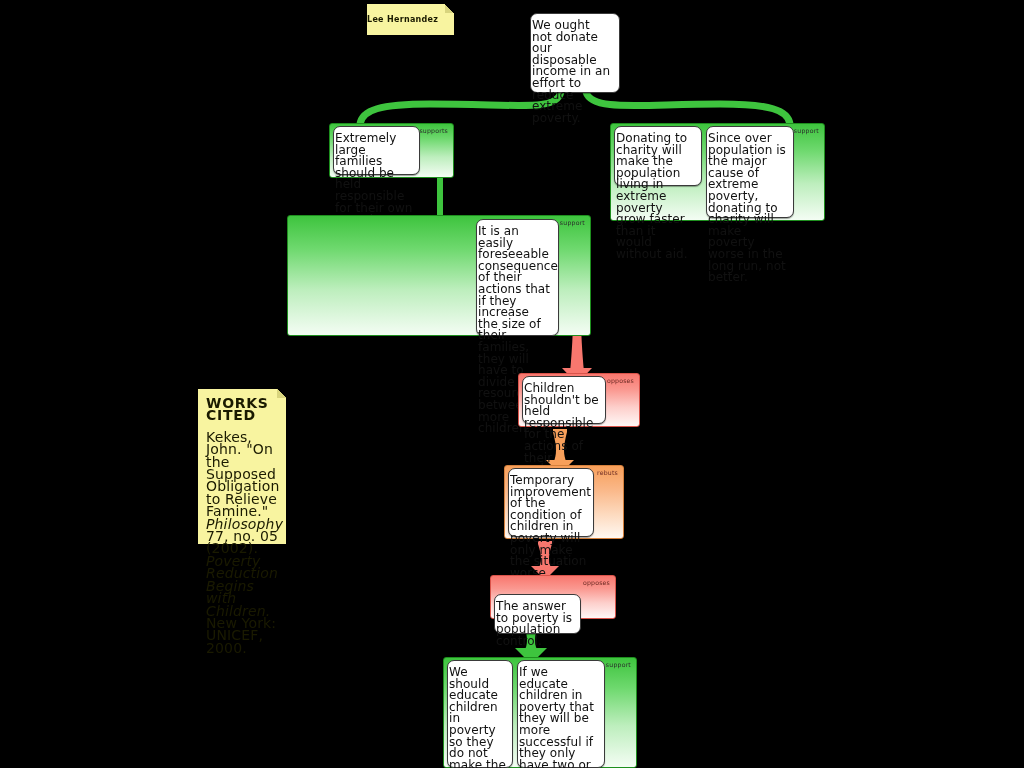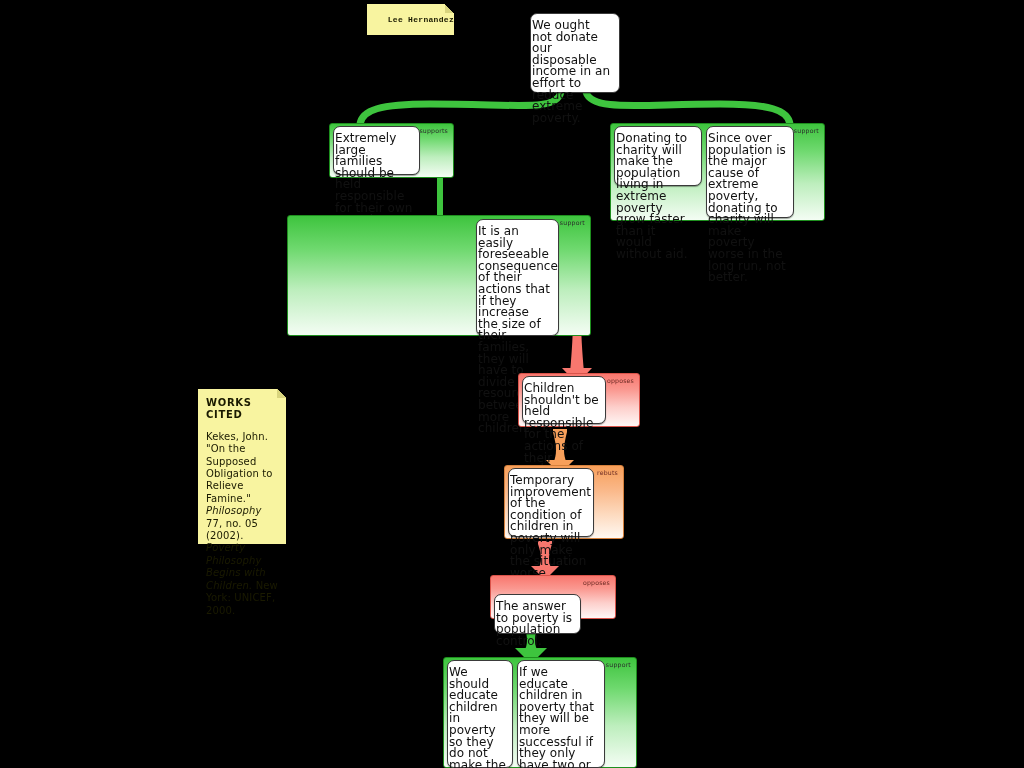--- a/index.html
+++ b/index.html
@@ -15,26 +15,26 @@
     position:absolute;background:#f8f4a0;
     font-family:"DejaVu Sans", sans-serif;
     color:#1a1a00;box-sizing:border-box;
   }
   .sticky .fold{
     position:absolute;top:0;right:0;width:9px;height:9px;
     background:linear-gradient(225deg,#000 0 50%,#d8d47e 50% 100%);
   }
   .sticky-name{
     left:367px;top:4px;width:87px;height:31px;
-    display:flex;align-items:center;justify-content:flex-end;
-    font-size:8px;letter-spacing:.3px;font-weight:600;font-family:Liberation Mono, monospace;
+    display:flex;align-items:center;justify-content:flex-start;
+    font-size:8px;letter-spacing:.3px;font-weight:600;
   }
   .sticky-cited{
     left:198px;top:389px;width:88px;height:155px;padding:8px 7px 6px 8px;
-    font-size:10px;line-height:12.4px;letter-spacing:.15px;
+    font-size:14px;line-height:12.4px;letter-spacing:.15px;
   }
   .sticky-cited .wc-title{font-weight:700;letter-spacing:.7px;display:block;margin-bottom:9px;}
   .sticky-cited .wc-body{display:block;}
   .sticky-cited i{font-style:italic;}
 
   
   .group{position:absolute;box-sizing:border-box;border-radius:3px;}
   .group.green{
     background:linear-gradient(180deg,#3ec43e 0%,#6fd96f 28%,#bdeebd 62%,#f4fdf4 100%);
     border:1px solid #1e8f1e;
@@ -101,21 +101,21 @@
     </g>
   </svg>
 
   <div class="sticky sticky-name">
     <span>Lee Hernandez</span>
     <span class="fold"></span>
   </div>
 
   <div class="sticky sticky-cited">
     <span class="wc-title">WORKS CITED</span>
-    <span class="wc-body"><span>Kekes, John. "On the Supposed Obligation to Relieve Famine." </span><i>Philosophy</i><span> 77, no. 05 (2002). </span><i>Poverty Philosophy Begins with Children.</i><span> New York: UNICEF, 2000.</span></span>
+    <span class="wc-body"><span>Kekes, John. "On the Supposed Obligation to Relieve Famine." </span><i>Philosophy</i><span> 77, no. 05 (2002). </span><i>Poverty Reduction Begins with Children.</i><span> New York: UNICEF, 2000.</span></span>
     <span class="fold"></span>
   </div>
 
   <div class="card" style="left:530px;top:13px;width:90px;height:80px;">
     <span>We ought not donate our disposable income in an effort to reduce extreme poverty.</span>
   </div>
 
   <div class="group green" style="left:329px;top:123px;width:125px;height:55px;">
     <span class="group-label">supports</span>
   </div>

